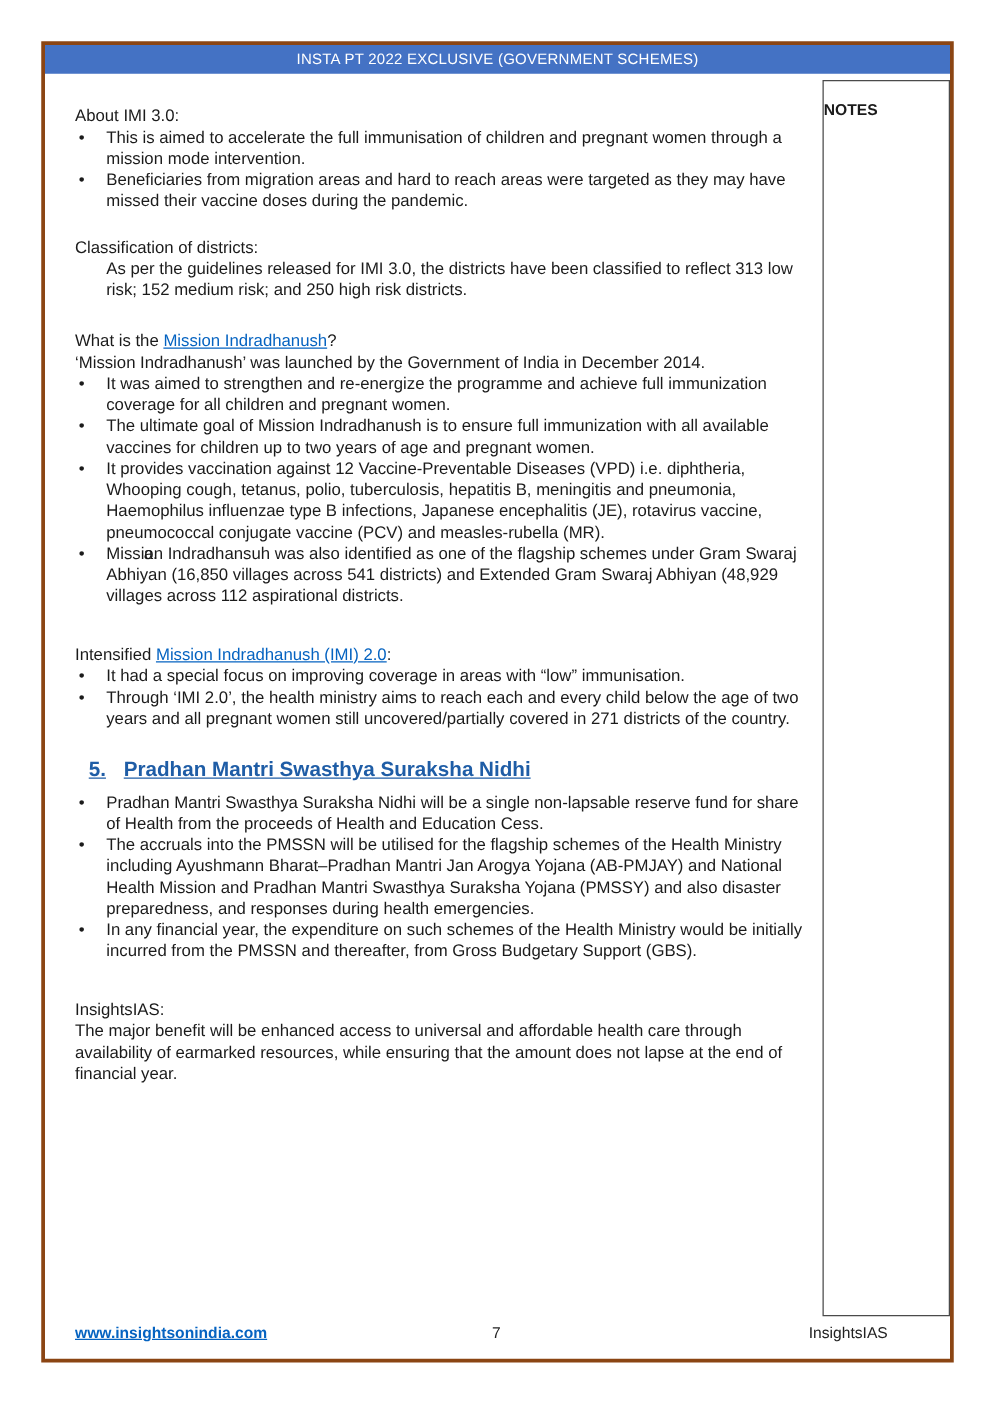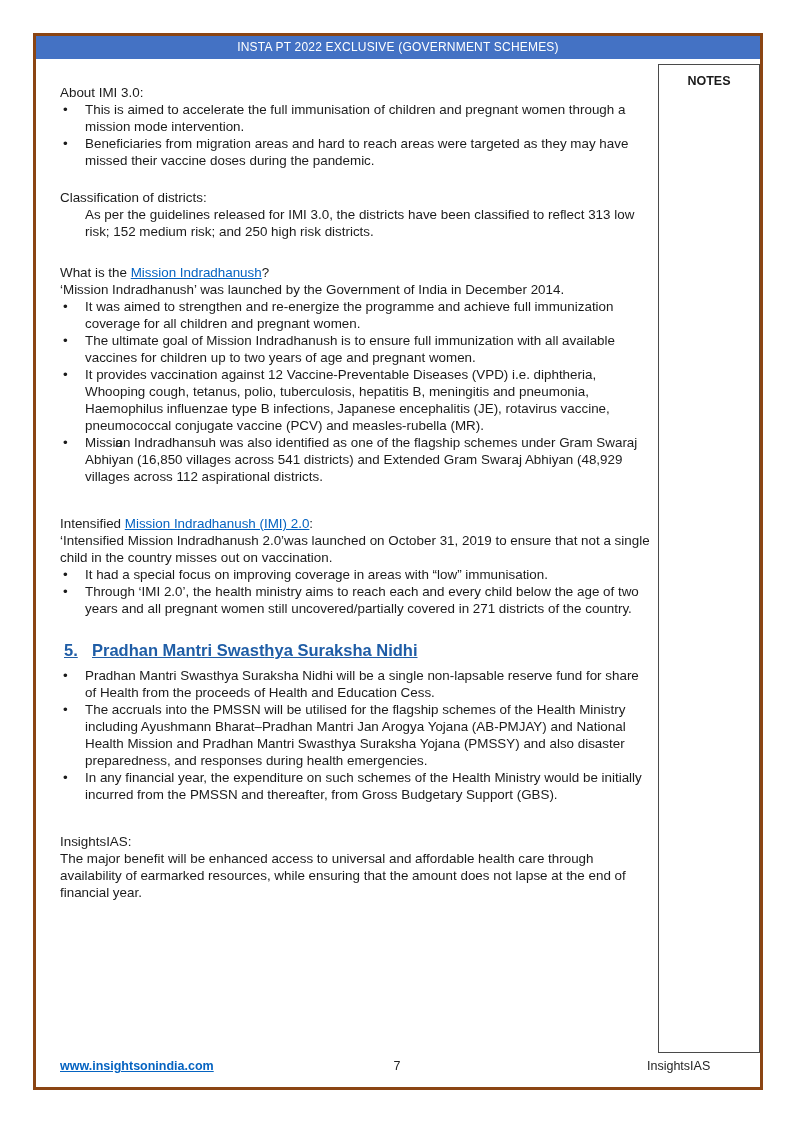--- a/index.html
+++ b/index.html
@@ -25,22 +25,22 @@
     font-size:12px; letter-spacing:0.2px;
     text-align:center; line-height:23px;
     z-index:2;
   }
   .notes-box {
     position:absolute; left:658px; top:64px;
     width:102px; height:989px;
     border:1px solid #4a4a4a;
     box-sizing:border-box;
     background:#ffffff;
-    text-align:center;
-    padding-top:9px;
+    text-align:left;
+    padding-top:16px;
     font-weight:bold; font-size:12.5px;
     z-index:1;
   }
   .watermark {
     position:absolute; left:403px; top:505px;
     transform:translate(-50%,-50%) rotate(-43deg);
     font-size:105px; letter-spacing:4px;
     color:#b9b9b9; opacity:0.5;
     white-space:nowrap;
     z-index:0;
@@ -53,21 +53,21 @@
     z-index:1;
   }
   .content .b, .content .heading { font-weight:normal; }
   .content .link { color:var(--c-link, #0563C1); text-decoration:underline; cursor:pointer; }
   .indent1 { padding-left:25px; }
   .bullet { position:relative; padding-left:25px; }
   .bullet > .marker { position:absolute; left:3px; top:0; }
   .alpha { position:relative; padding-left:73px; }
   .alpha > .marker { position:absolute; left:55px; top:0; }
   .section {
-    margin:6px 0 6px 4px;
+    margin:6px 0 6px 11px;
     font-size:16.5px; line-height:22px;
     font-weight:600;
     color:var(--c-section, #1F5DA6);
   }
   .section .sec-num { display:inline-block; width:28px; text-decoration:underline; }
   .section .sec-title { text-decoration:underline; cursor:pointer; }
   .footer-link {
     position:absolute; left:60px; top:1059px;
     font-size:12.5px;
     color:var(--c-link, #0563C1); text-decoration:underline;
@@ -107,21 +107,20 @@
     <div style="height: 24px;"></div>
     <div class="heading"><span class="b">What is the </span><a class="b link">Mission Indradhanush</a><span class="b">?</span></div>
     <div class="para"><span>‘Mission Indradhanush’ was launched by the Government of India in December 2014.</span></div>
     <div class="bullet"><span class="marker">•</span><span>It was aimed to strengthen and re-energize the programme and achieve full immunization coverage for all children and pregnant women.</span></div>
     <div class="bullet"><span class="marker">•</span><span>The ultimate goal of Mission Indradhanush is to ensure full immunization with all available vaccines for children up to two years of age and pregnant women.</span></div>
     <div class="bullet"><span class="marker">•</span><span>It provides vaccination against </span><span class="b">12 Vaccine-Preventable Diseases (VPD)</span><span> i.e. diphtheria, Whooping cough, tetanus, polio, tuberculosis, hepatitis B, meningitis and pneumonia, Haemophilus influenzae type B infections, Japanese encephalitis (JE), rotavirus vaccine, pneumococcal conjugate vaccine (PCV) and measles-rubella (MR).</span></div>
     <div class="alpha"><span class="marker">a.</span></div>
     <div class="bullet"><span class="marker">•</span><span class="b">Mission Indradhansuh was also identified as one of the flagship schemes under Gram Swaraj Abhiyan (16,850 villages across 541 districts) and Extended Gram Swaraj Abhiyan (48,929 villages across 112 aspirational districts.</span></div>
     <div style="height: 30px;"></div>
     <div class="heading"><span class="b">Intensified </span><a class="b link">Mission Indradhanush (IMI) 2.0</a><span class="b">:</span></div>
-    <div class="para"><span> ‘Intensified Mission Indradhanush 2.0’was launched on October 31, 2019 </span><span class="b">to ensure that not a single child in the country misses out on vaccination.</span></div>
     <div class="bullet"><span class="marker">•</span><span>It had a special focus on improving coverage in areas with “low” immunisation.</span></div>
     <div class="bullet"><span class="marker">•</span><span class="b">Through ‘IMI 2.0’, the health ministry aims to reach</span><span> each and every child below the age of two years and all pregnant women still </span><span class="b">uncovered/partially covered in 271 districts</span><span> of the country.</span></div>
     <div style="height: 16px;"></div>
     <div class="section"><span class="sec-num">5.</span><span class="sec-title">Pradhan Mantri Swasthya Suraksha Nidhi</span></div>
     <div class="bullet"><span class="marker">•</span><span>Pradhan Mantri Swasthya Suraksha Nidhi will be </span><span class="b">a single non-lapsable reserve fund</span><span> for share of Health from the proceeds of Health and Education Cess.</span></div>
     <div class="bullet"><span class="marker">•</span><span>The accruals into the PMSSN will be utilised for the flagship schemes of the Health Ministry including </span><span class="b">Ayushmann Bharat–Pradhan Mantri Jan Arogya Yojana (AB-PMJAY) and National Health Mission and Pradhan Mantri Swasthya Suraksha Yojana (PMSSY) and also disaster preparedness, and responses during health emergencies.</span></div>
     <div class="bullet"><span class="marker">•</span><span>In any financial year, the expenditure on such schemes of the Health Ministry would be initially incurred from the PMSSN and thereafter, from Gross Budgetary Support (GBS).</span></div>
     <div style="height: 30px;"></div>
     <div class="heading"><span class="b">InsightsIAS:</span></div>
     <div class="para"><span>The major benefit will be enhanced access to universal and affordable health care through availability of earmarked resources, while ensuring that the amount does not lapse at the end of financial year.</span></div>

